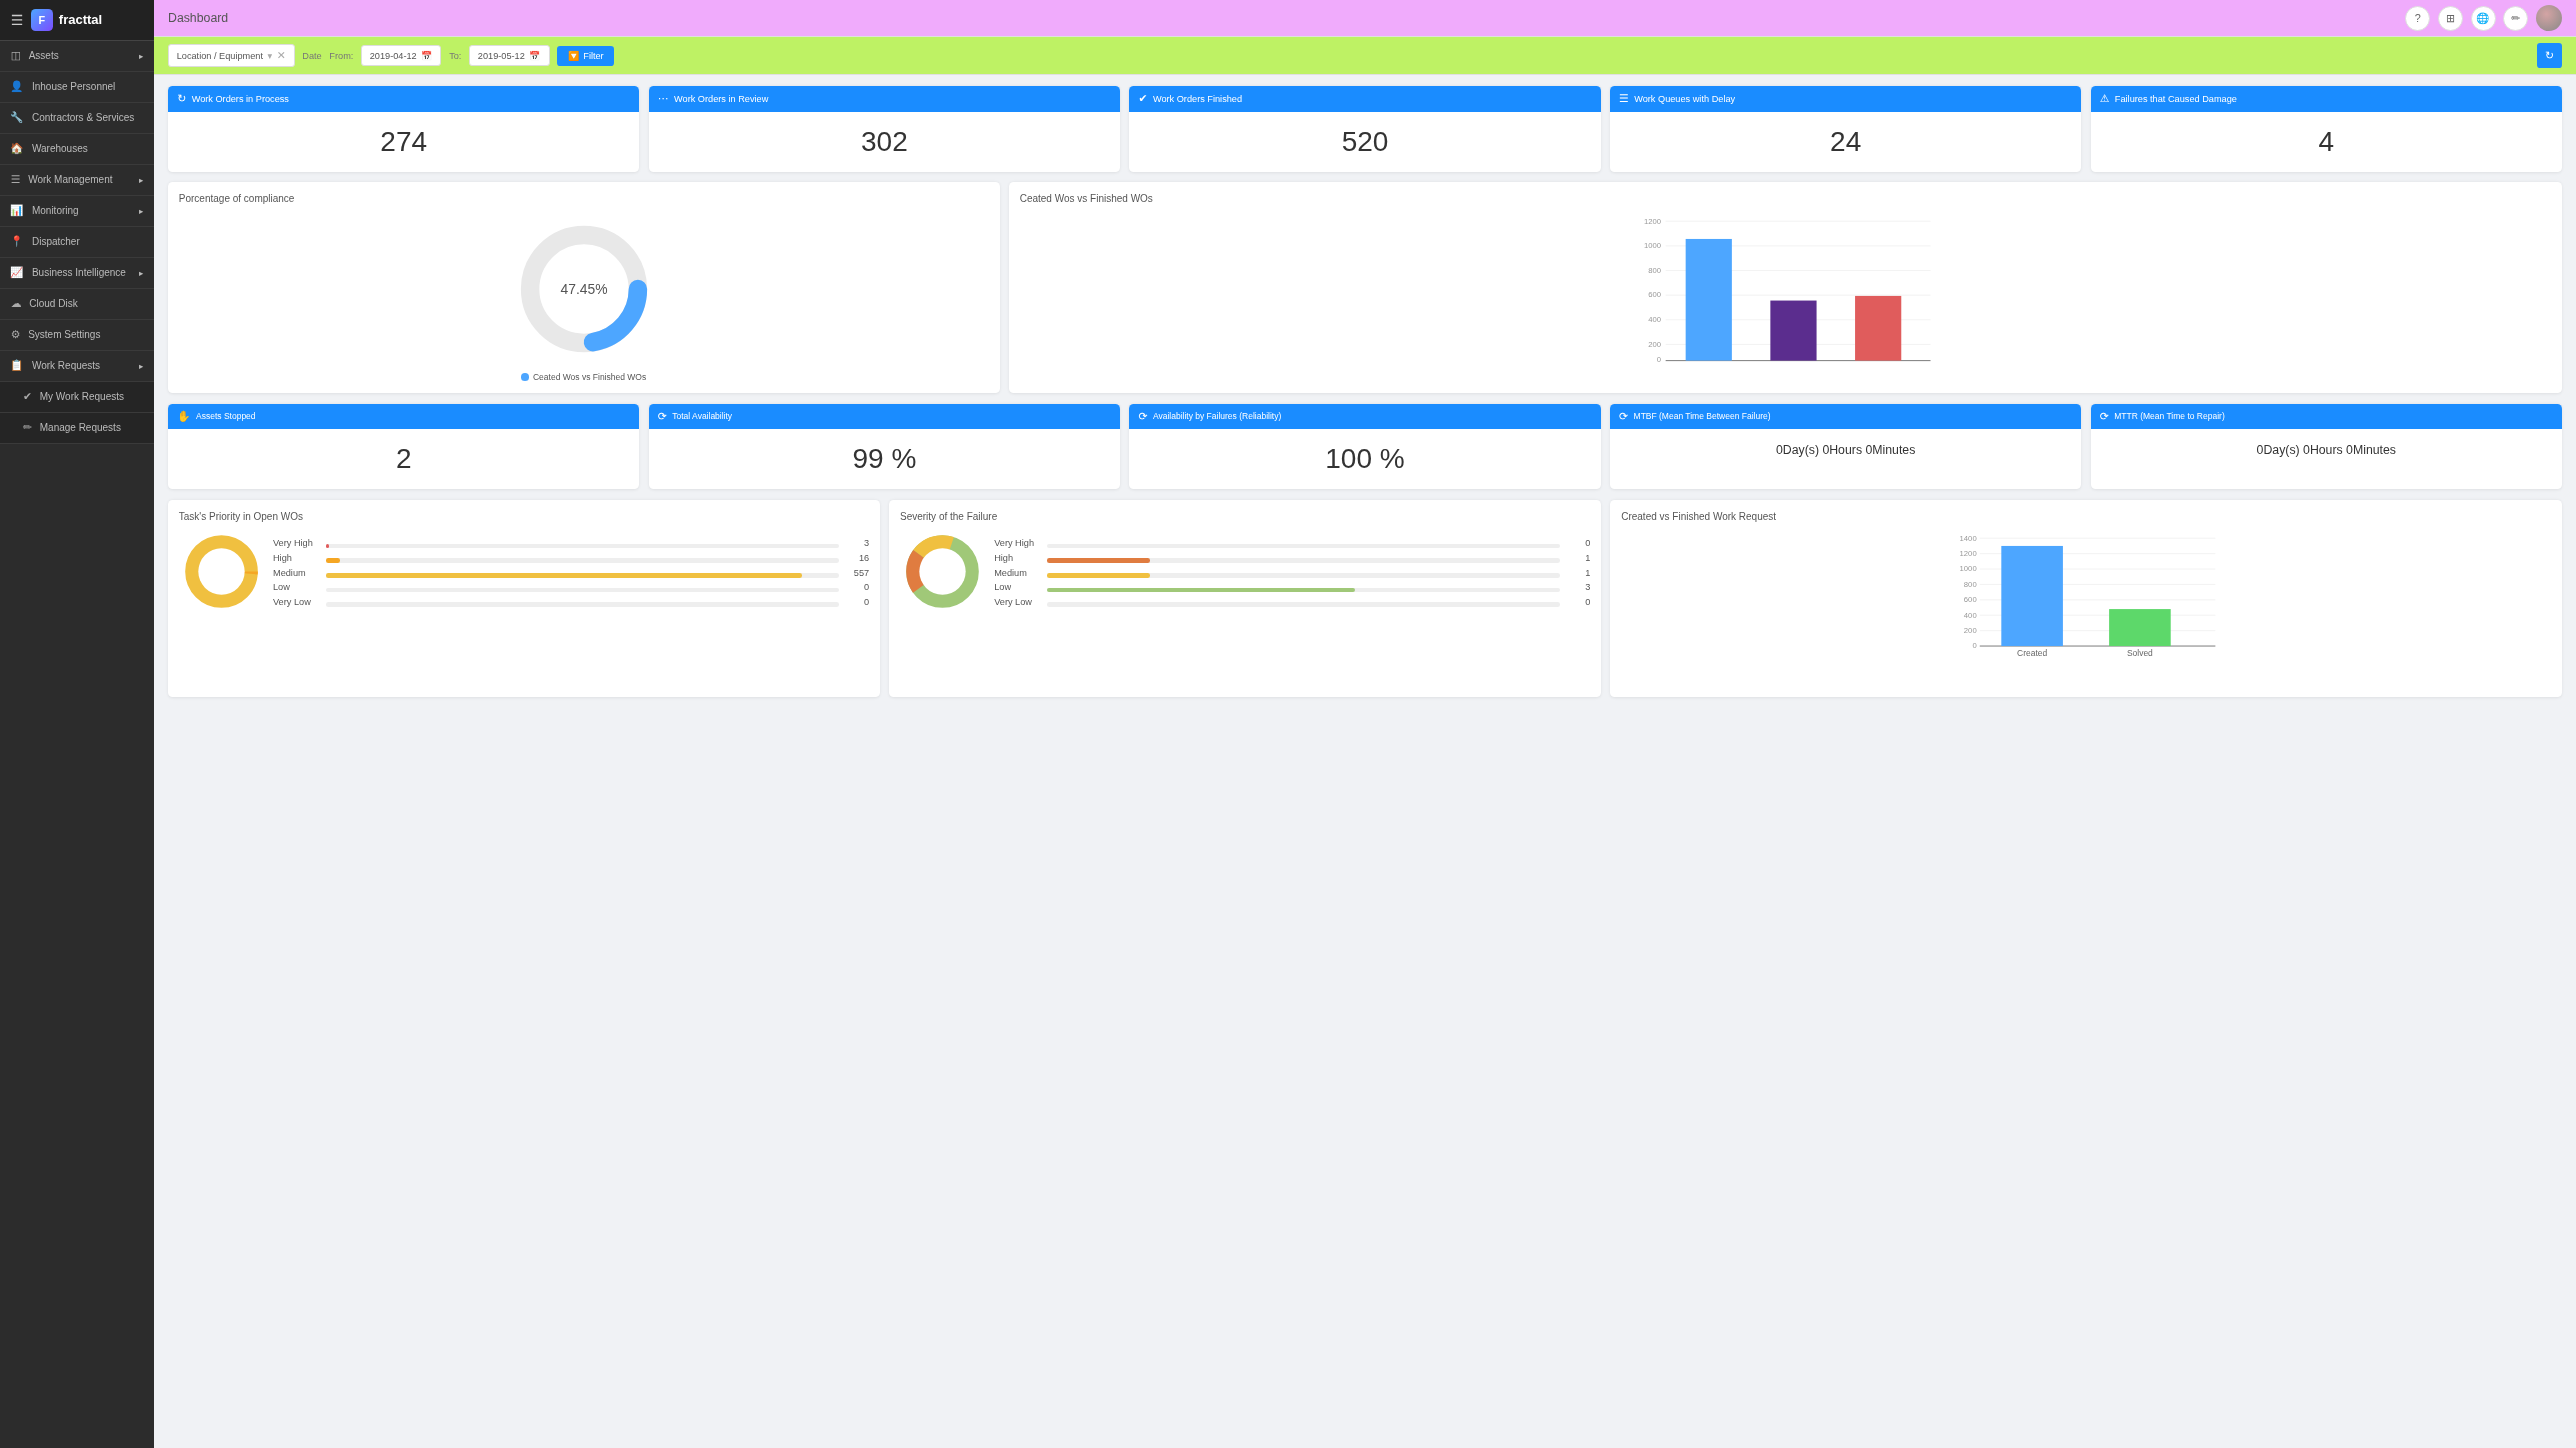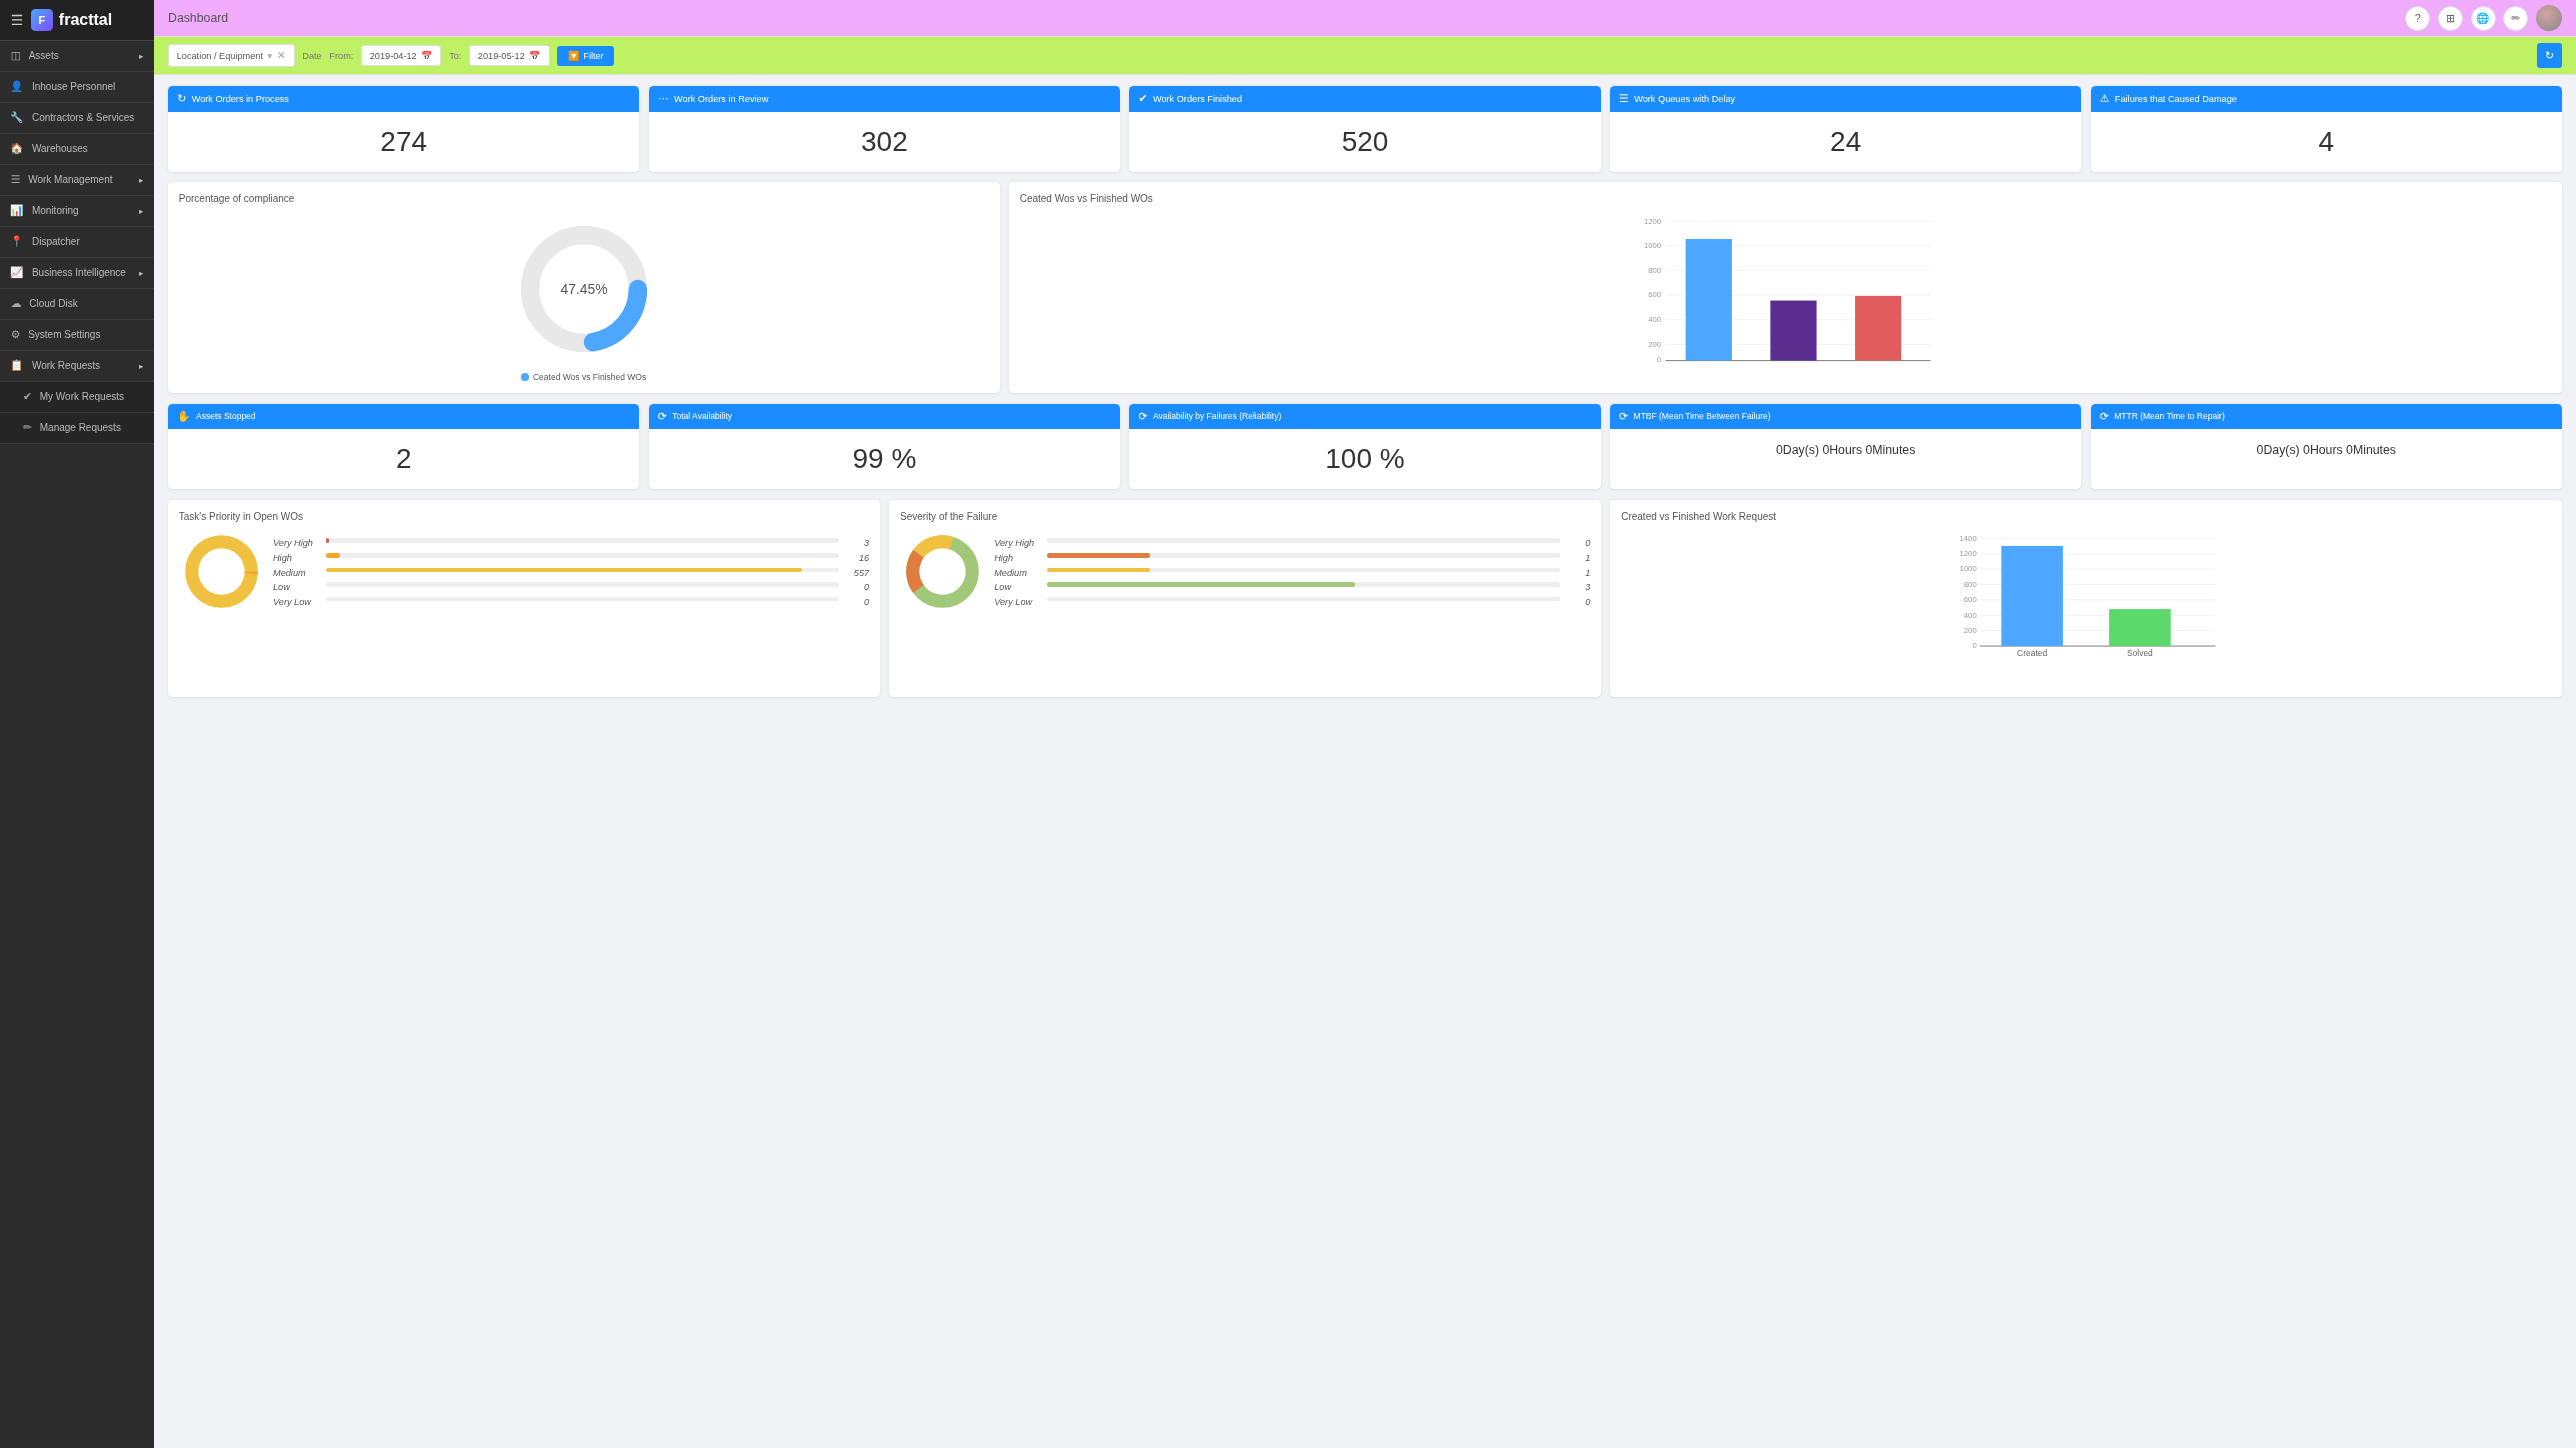--- a/index.html
+++ b/index.html
@@ -28,21 +28,21 @@
       align-items: center;
       gap: 6.2px;
     }
     .logo-icon {
       width: 21.6px; height: 21.6px;
       background: linear-gradient(135deg, #4da6ff, #7c4dff);
       border-radius: 4.6px;
       display: flex; align-items: center; justify-content: center;
       font-size: 10.8px; color: white; font-weight: bold;
     }
-    .logo-text { color: #fff; font-size: 16px; font-weight: 600; }
+    .logo-text { color: #fff; font-size: 13px; font-weight: 600; }
     .hamburger { margin-right: 7.7px; cursor: pointer; color: #ccc; font-size: 14px; }
 
     .sidebar-item {
       display: flex; align-items: center;
       padding: 8.5px 10.8px;
       cursor: pointer;
       color: #bbb;
       font-size: 10px;
       border-bottom: 0.8px solid #3a3a3a;
       position: relative;
@@ -152,22 +152,22 @@
 
     
     .bottom-row { display: flex; gap: 9.2px; }
     .bottom-card {
       background: #fff; border-radius: 4.6px;
       box-shadow: 0 0.8px 3.1px rgba(0,0,0,0.08);
       padding: 10.8px; flex: 1;
     }
     .priority-list { margin-top: 6.2px; }
     .priority-item {
-      display: flex; align-items: flex-start;
-      margin-bottom: 4.6px; gap: 7px; font-size: 9.2px; color: #555; font-style: italic;
+      display: flex; align-items: flex-end;
+      margin-bottom: 4.6px; gap: 7px; font-size: 9.2px; color: #555;
     }
     .priority-bar-bg { flex: 1; height: 4.6px; background: #eee; border-radius: 2.3px; }
     .priority-bar { height: 100%; border-radius: 2.3px; }
     .priority-val { min-width: 23px; text-align: right; font-size: 9.2px; color: #555; }
     .priority-label { min-width: 46px; }
 
     
     .compliance-center {
       font-size: 18px; font-weight: 500; fill: #555;
     }

